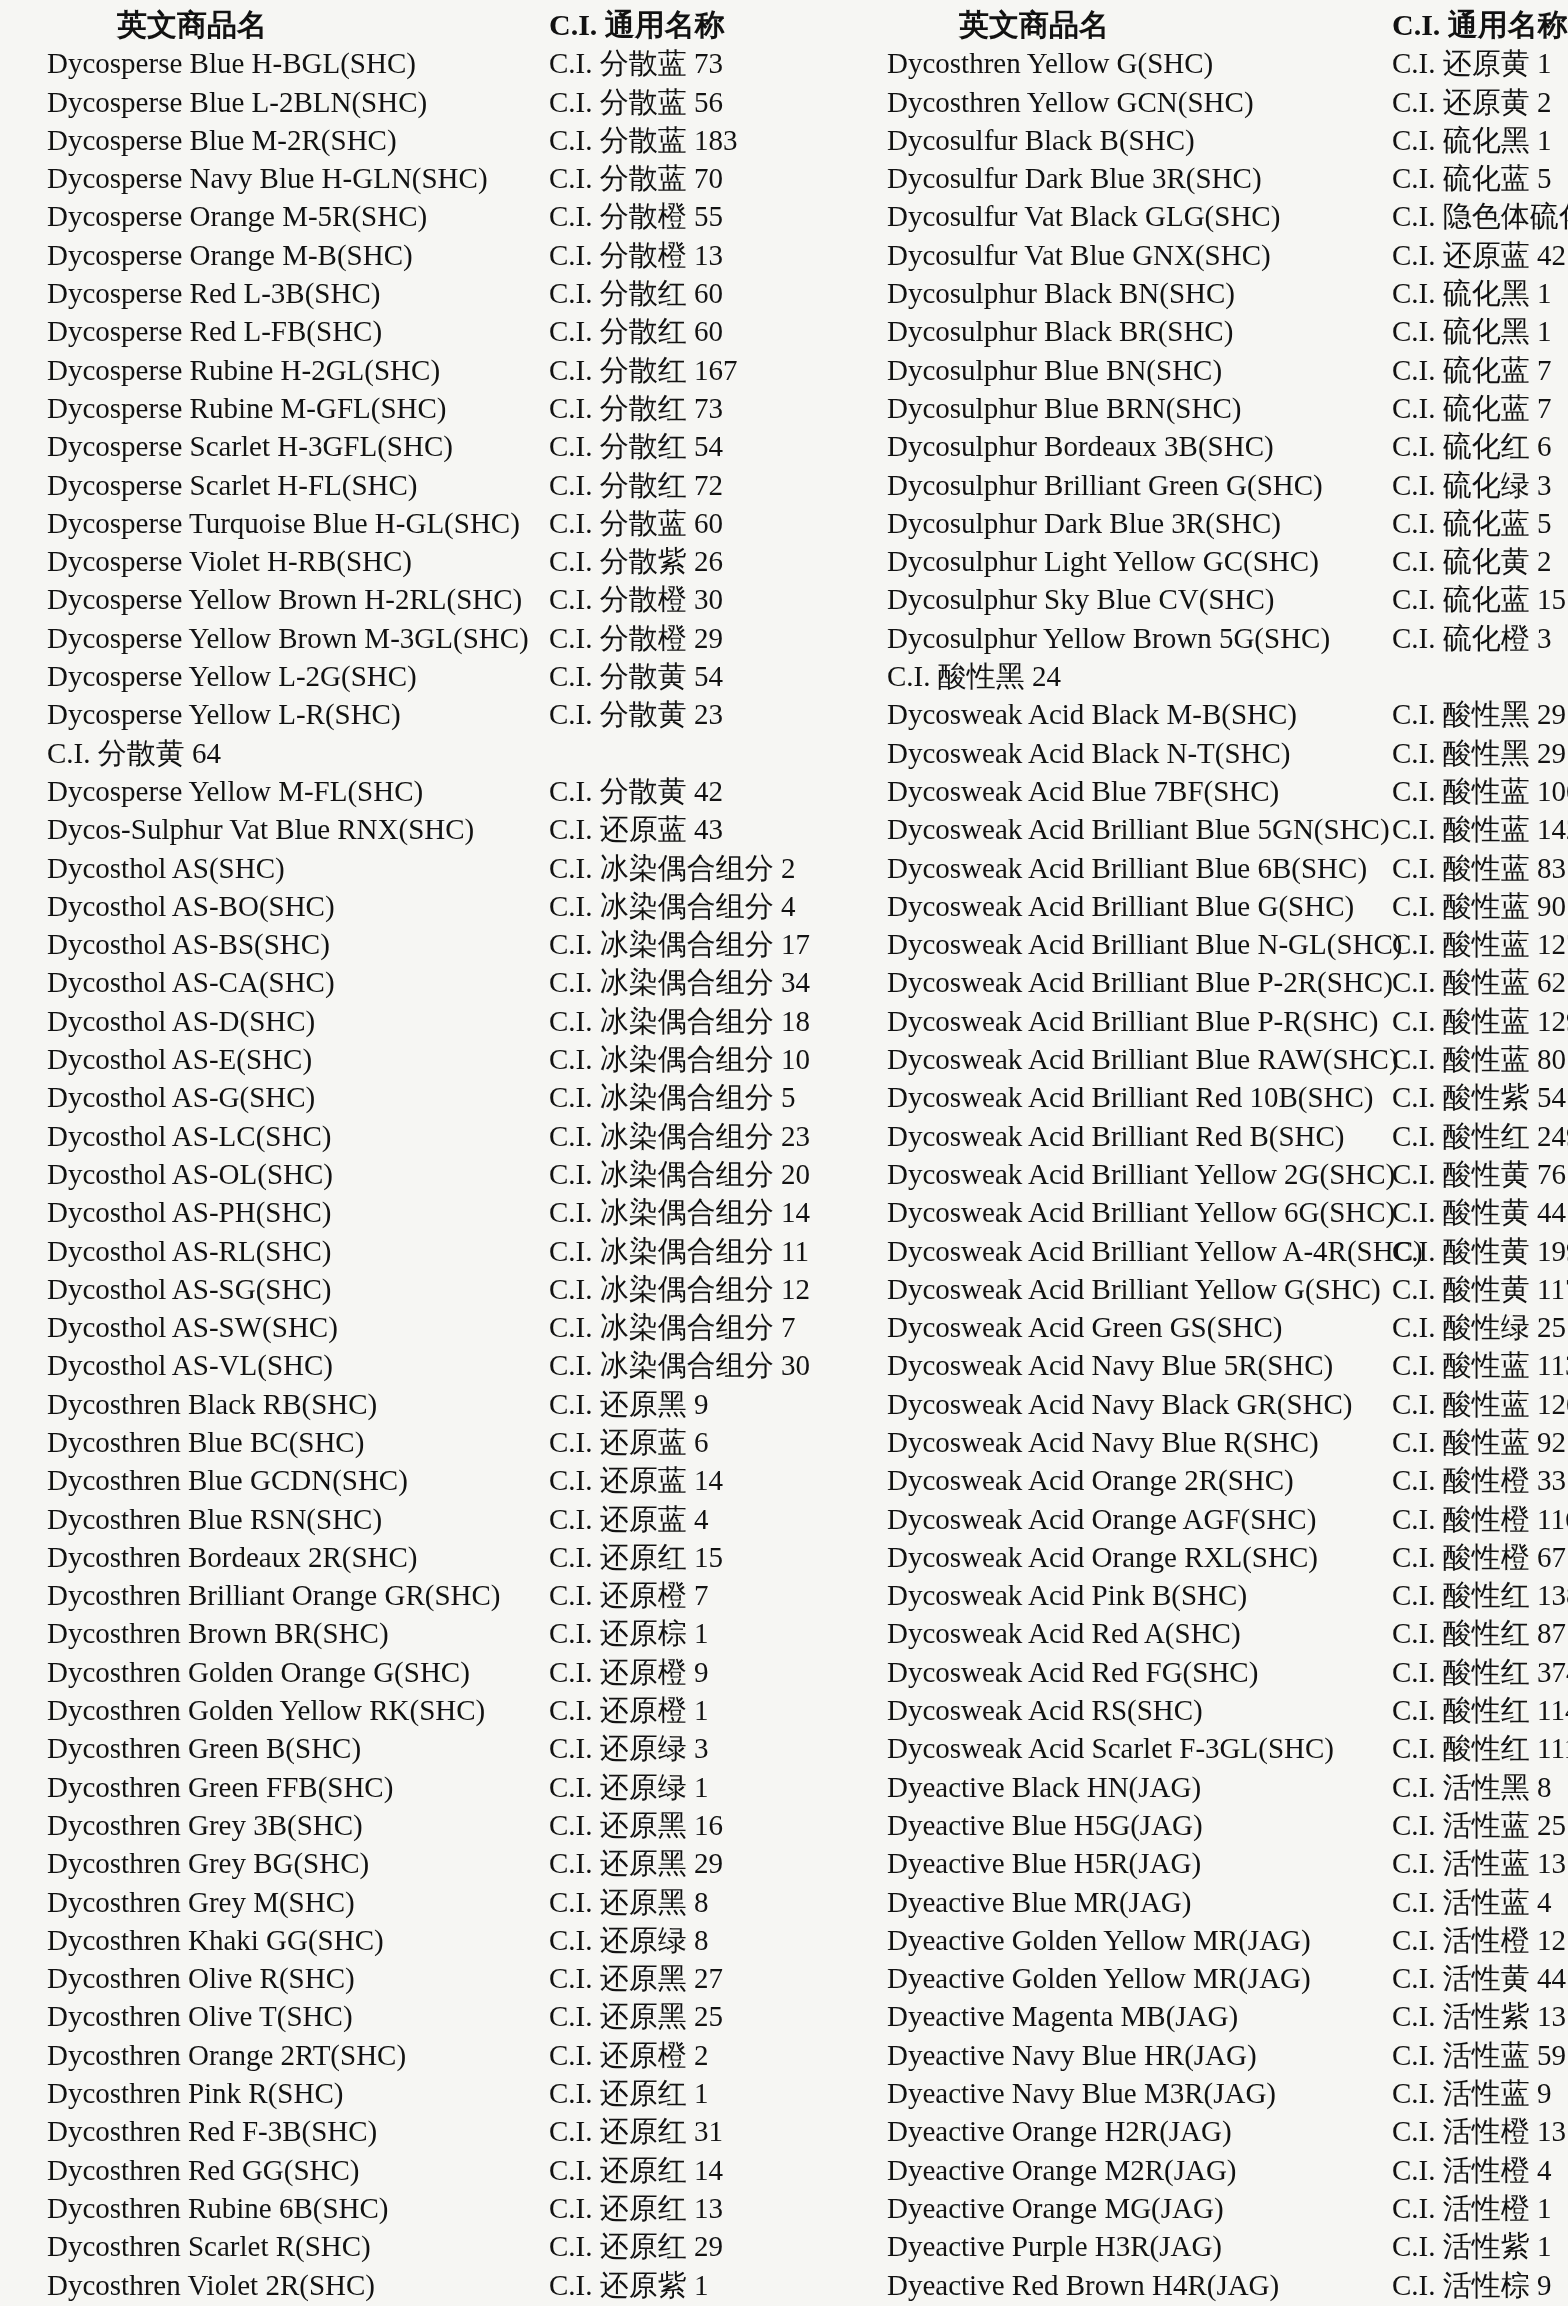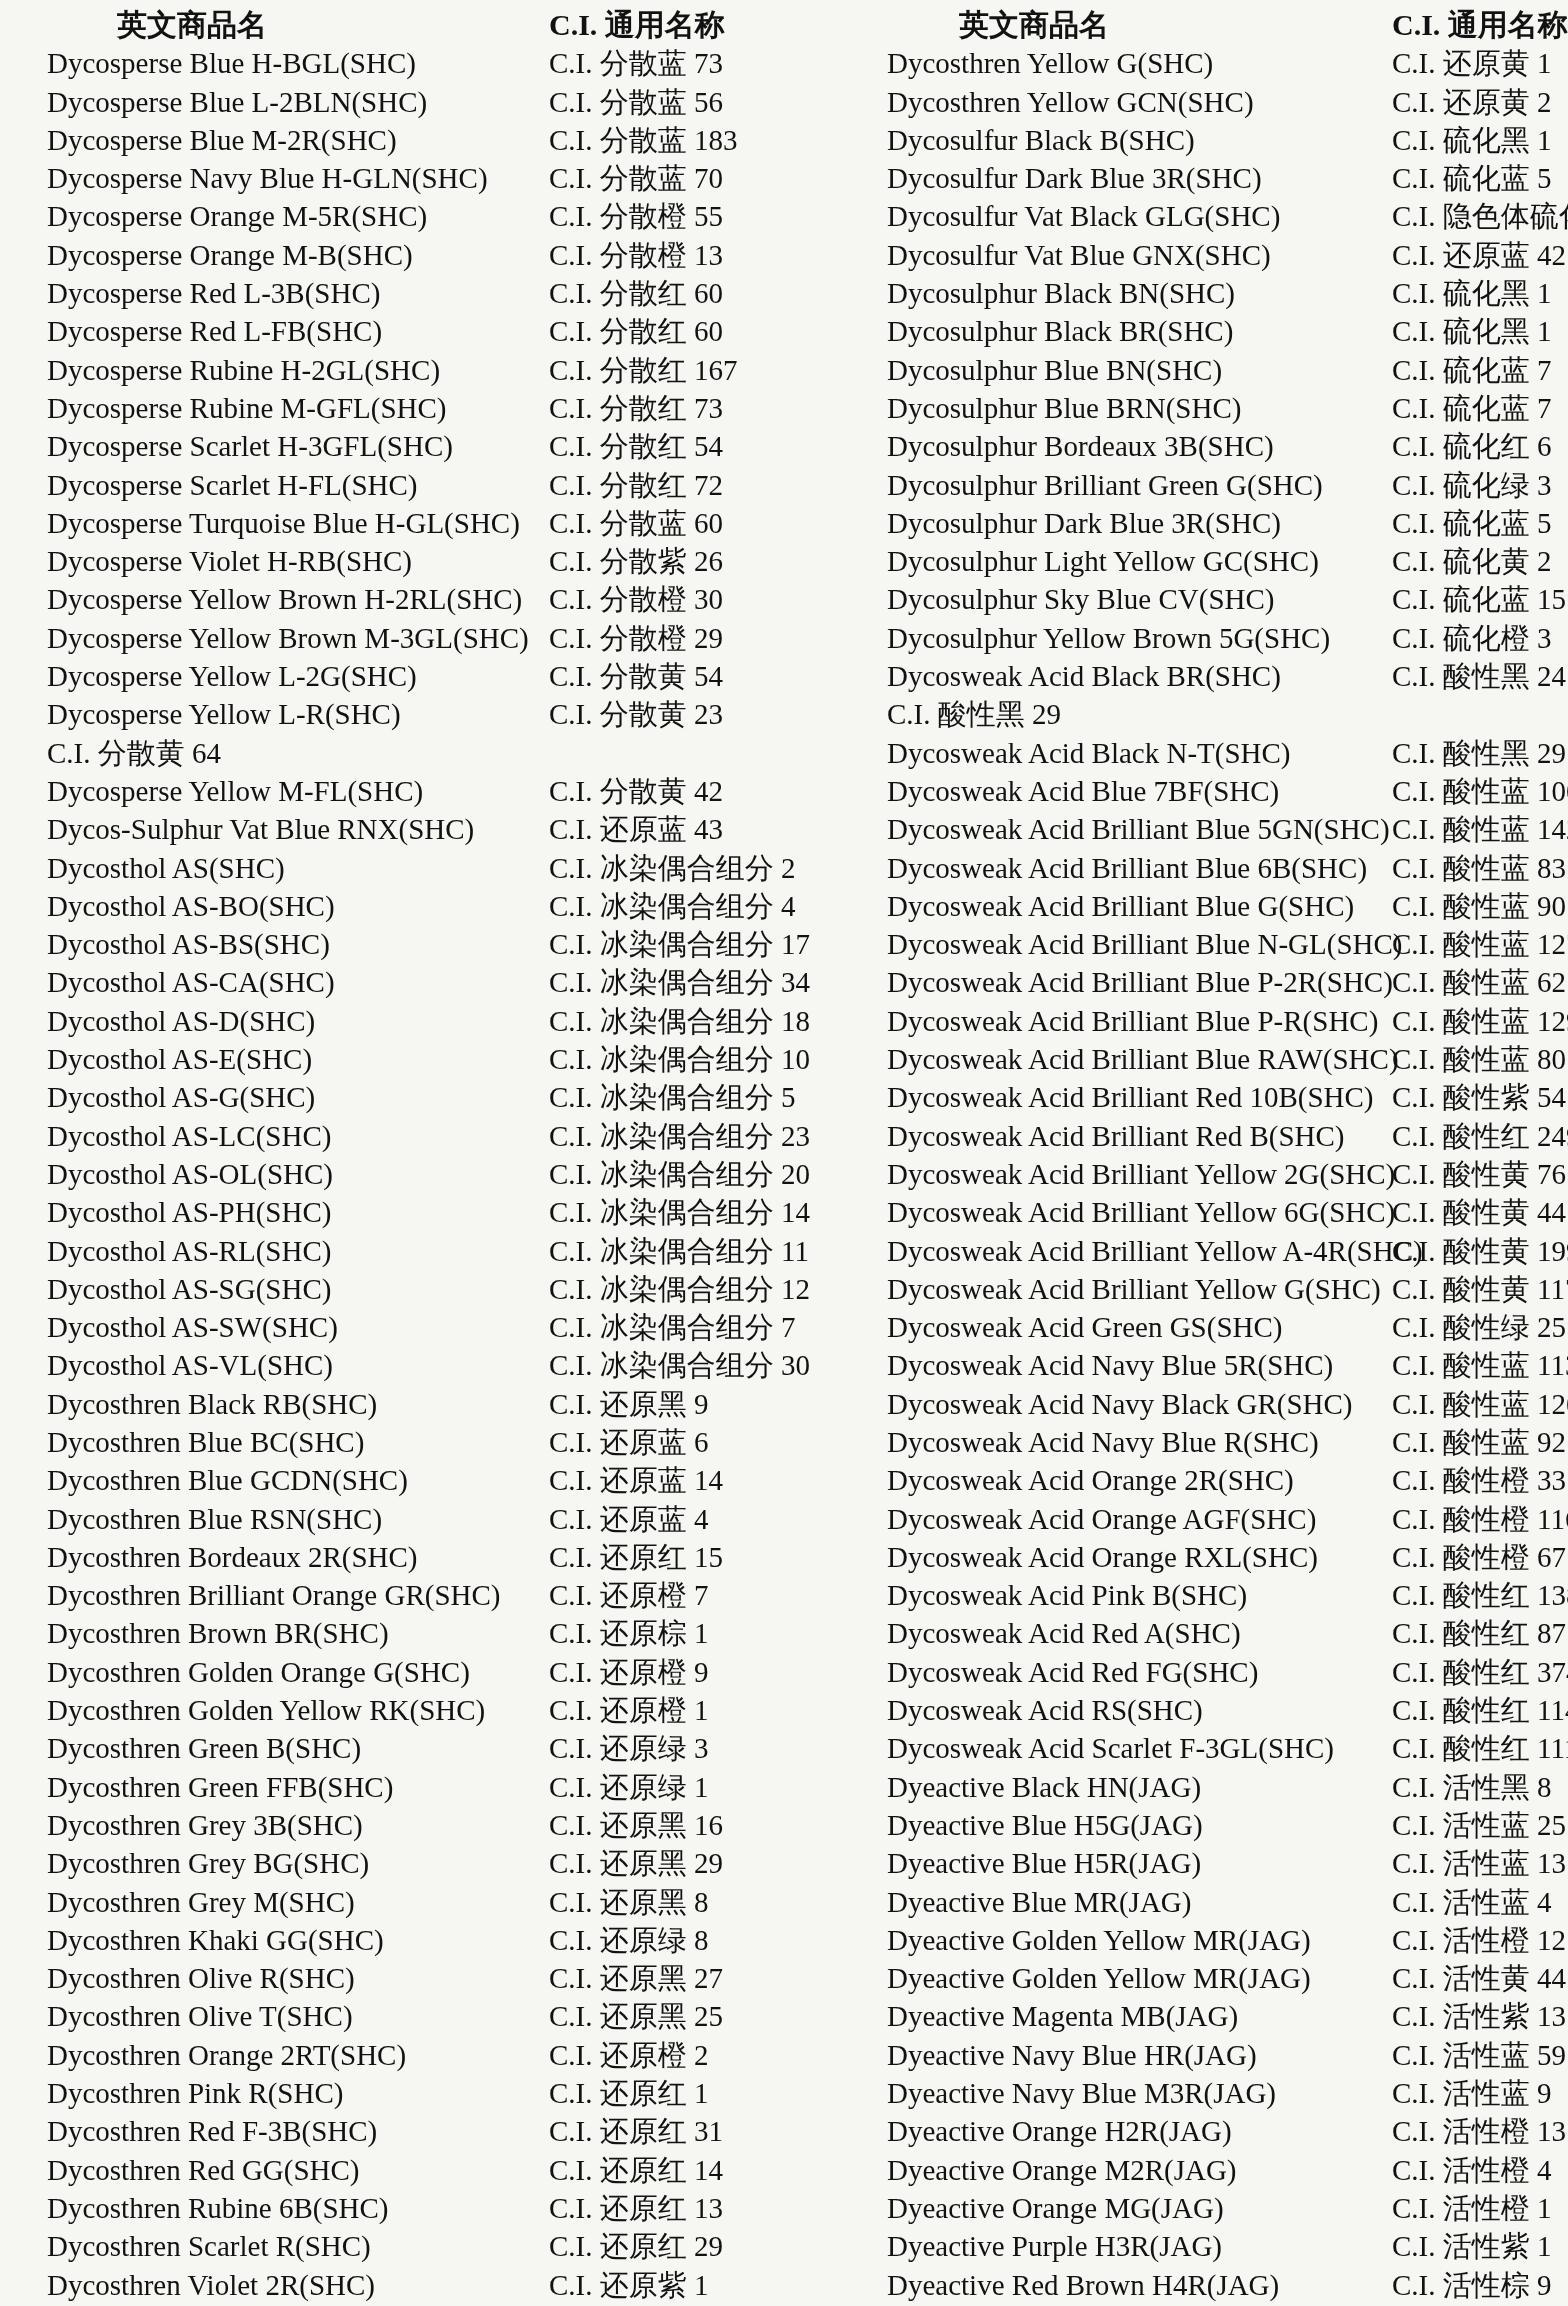--- a/index.html
+++ b/index.html
@@ -349,24 +349,24 @@
         </div>
         <div class="row">
           <span class="cell name">Dycosulphur Sky Blue CV(SHC)</span>
           <span class="cell ci">C.I. 硫化蓝 15</span>
         </div>
         <div class="row">
           <span class="cell name">Dycosulphur Yellow Brown 5G(SHC)</span>
           <span class="cell ci">C.I. 硫化橙 3</span>
         </div>
         <div class="row">
-          <span class="cell name">Dycosweak Acid Black BR(SHC)</span>
           <span class="cell ci">C.I. 酸性黑 24</span>
         </div>
         <div class="row">
+          <span class="cell name">Dycosweak Acid Black M-B(SHC)</span>
           <span class="cell ci">C.I. 酸性黑 29</span>
         </div>
         <div class="row">
           <span class="cell name">Dycosweak Acid Black N-T(SHC)</span>
           <span class="cell ci">C.I. 酸性黑 29</span>
         </div>
         <div class="row">
           <span class="cell name">Dycosweak Acid Blue 7BF(SHC)</span>
           <span class="cell ci">C.I. 酸性蓝 100</span>
         </div>

